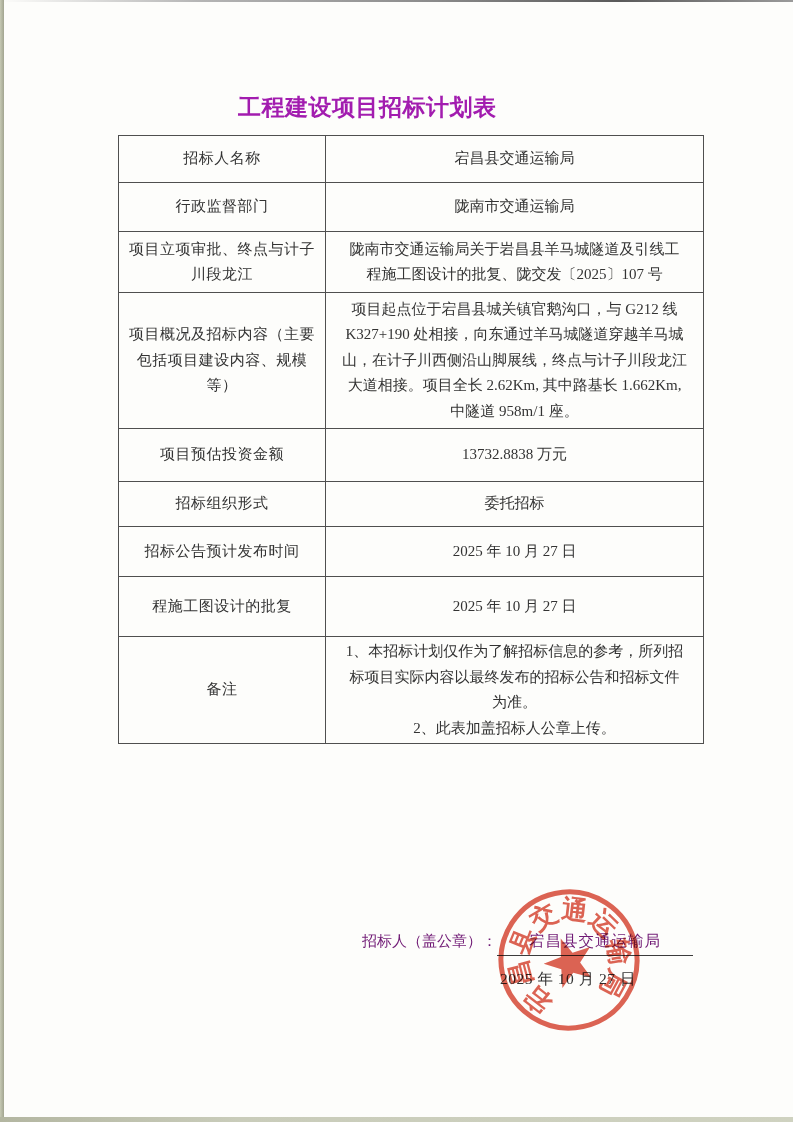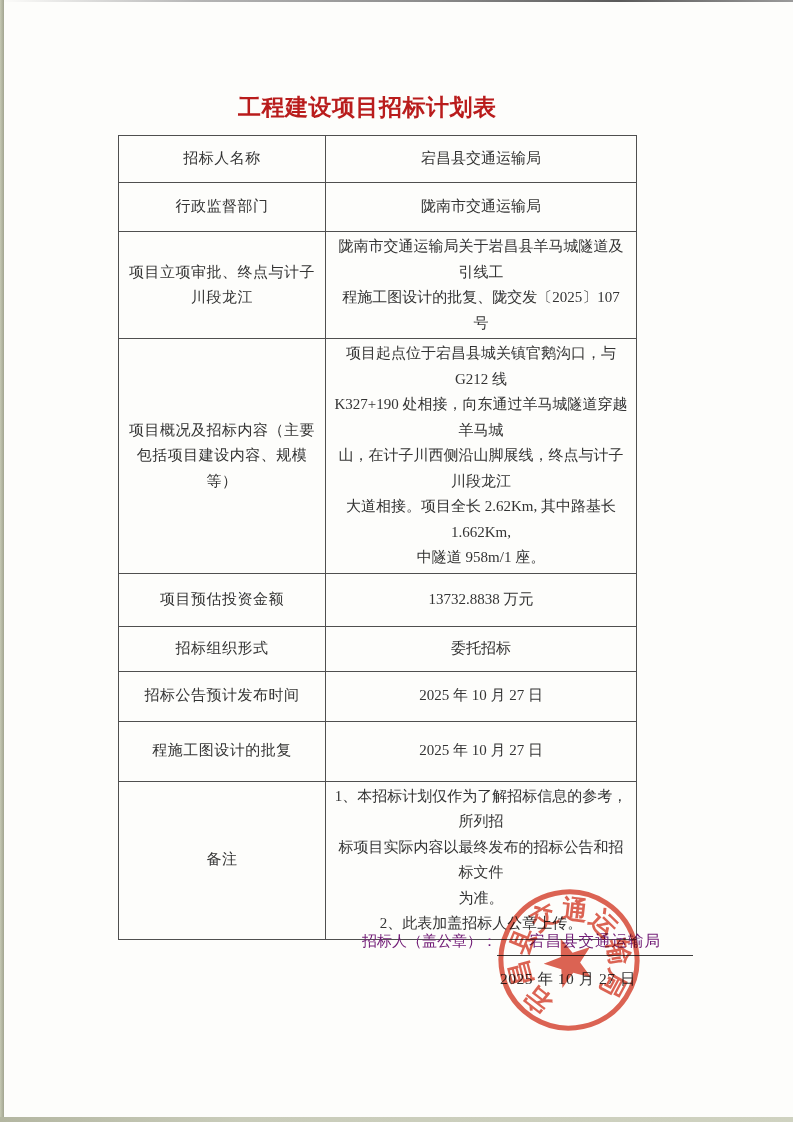--- a/index.html
+++ b/index.html
@@ -13,25 +13,25 @@
   .edge-left{position:absolute;left:0;top:0;width:4px;height:1122px;
     background:linear-gradient(to right,#c6c9b4,#a2a590);}
   .edge-bottom{position:absolute;left:0;bottom:0;width:793px;height:5px;
     background:linear-gradient(to right,#b3b6a1,#c9ccba 30%,#cfd2c0);}
   .edge-top{position:absolute;left:0;top:0;width:793px;height:2px;
     background:linear-gradient(to right,rgba(150,150,150,0) 0%,#b5b5b5 25%,#8a8a8a 55%,#5a5a5a 78%,#9a9a9a 100%);}
   
   .doc-title{
     position:absolute;left:238px;top:92px;width:252px;
     font-size:23px;font-weight:bold;letter-spacing:.5px;
-    text-align:center;color:#b91c1c;white-space:nowrap;
+    text-align:center;color:#a21caf;white-space:nowrap;
   }
   
   table.main{
-    position:absolute;left:118px;top:135px;width:519px;
+    position:absolute;left:118px;top:135px;width:586px;
     border-collapse:collapse;table-layout:fixed;
   }
   table.main td{
     border:1px solid #4f4f4f;
     vertical-align:middle;text-align:center;
     font-size:15px;color:#333;
     padding:2px 8px;overflow:hidden;
   }
   td.lbl{width:190px;letter-spacing:.5px;line-height:1.7;}
   td.val{line-height:1.7;}

